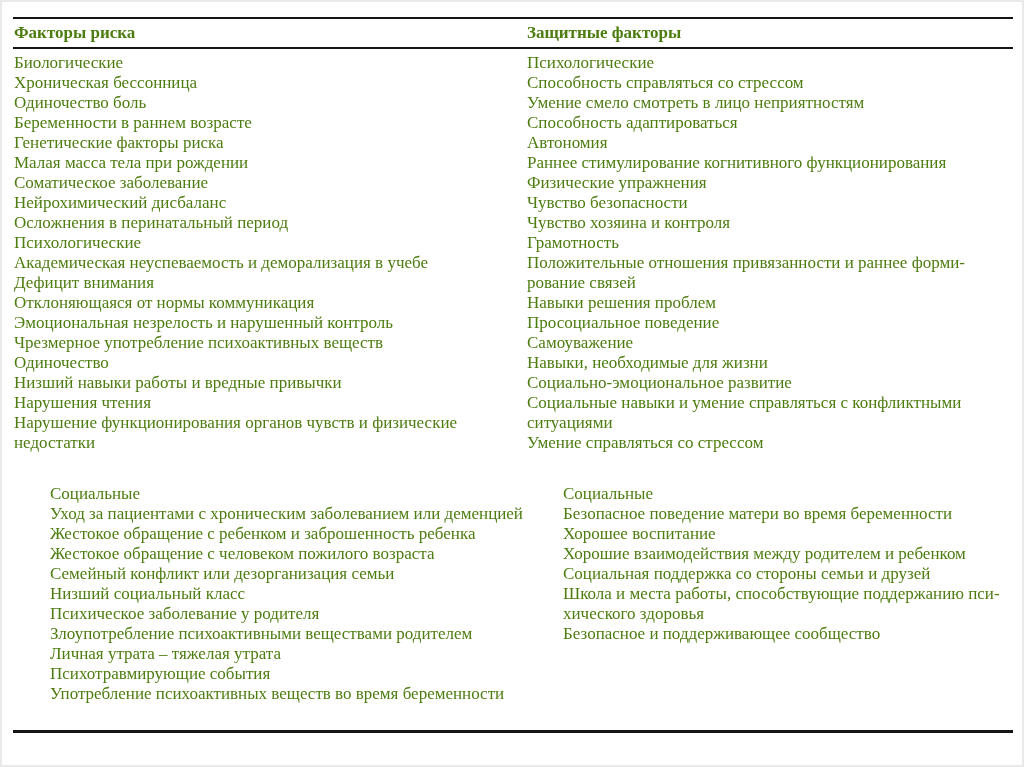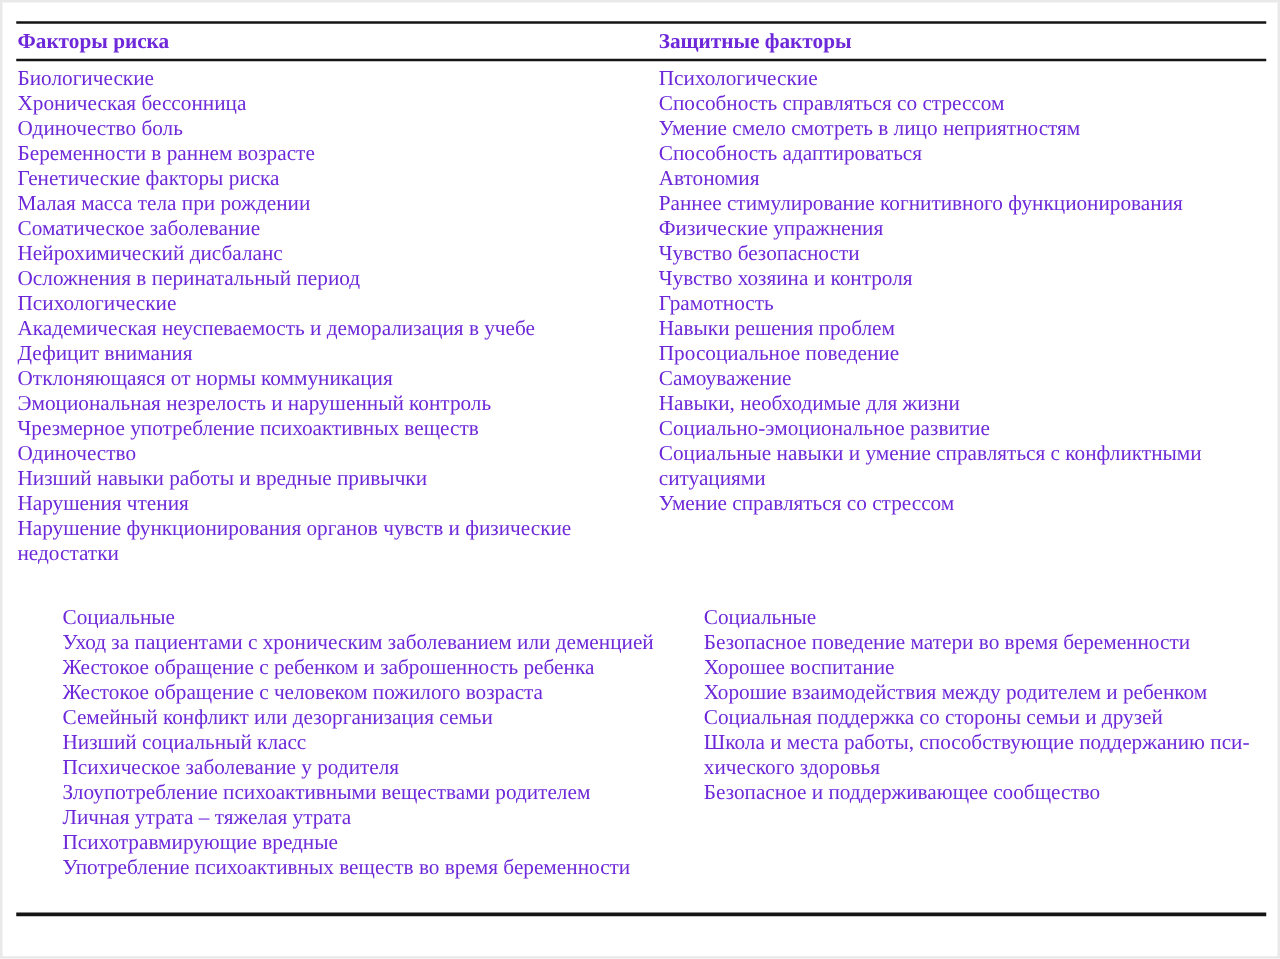--- a/index.html
+++ b/index.html
@@ -8,21 +8,21 @@
     background: #ffffff;
   }
   .page {
     position: relative;
     width: 1024px;
     height: 767px;
     background: #ffffff;
     border: 2px solid #e9e9e9;
     box-sizing: border-box;
     font-family: "Liberation Serif", serif;
-    color: #6d28d9;
+    color: #4d7c0f;
     overflow: hidden;
   }
   .rule {
     position: absolute;
     left: 11px;
     width: 1000px;
     height: 2px;
     background: #151515;
   }
   .rule-top    { top: 15px; }
@@ -133,20 +133,22 @@
             <div class="line">Раннее стимулирование когнитивного функционирования</div>
 
             <div class="line">Физические упражнения</div>
 
             <div class="line">Чувство безопасности</div>
 
             <div class="line">Чувство хозяина и контроля</div>
 
             <div class="line">Грамотность</div>
 
+            <div class="line">Положительные отношения привязанности и раннее форми-
+рование связей</div>
 
             <div class="line">Навыки решения проблем</div>
 
             <div class="line">Просоциальное поведение</div>
 
             <div class="line">Самоуважение</div>
 
             <div class="line">Навыки, необходимые для жизни</div>
 
             <div class="line">Социально-эмоциональное развитие</div>
@@ -175,21 +177,21 @@
             <div class="line">Семейный конфликт или дезорганизация семьи</div>
 
             <div class="line">Низший социальный класс</div>
 
             <div class="line">Психическое заболевание у родителя</div>
 
             <div class="line">Злоупотребление психоактивными веществами родителем</div>
 
             <div class="line">Личная утрата – тяжелая утрата</div>
 
-            <div class="line">Психотравмирующие вредные</div>
+            <div class="line">Психотравмирующие события</div>
 
             <div class="line">Употребление психоактивных веществ во время беременности</div>
           </div>
       </div>
     </div>
 
   <div class="cell r2 cr">
 
       <div class="section">
         <div class="section-title">Социальные</div>

